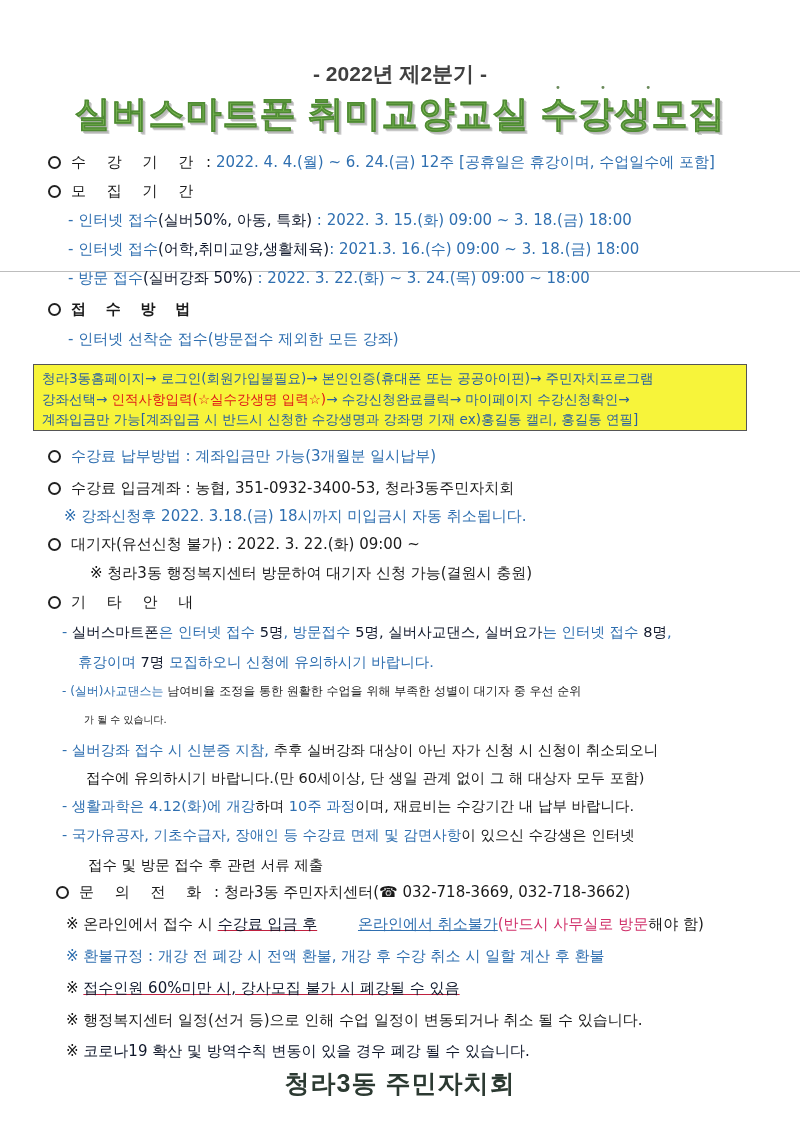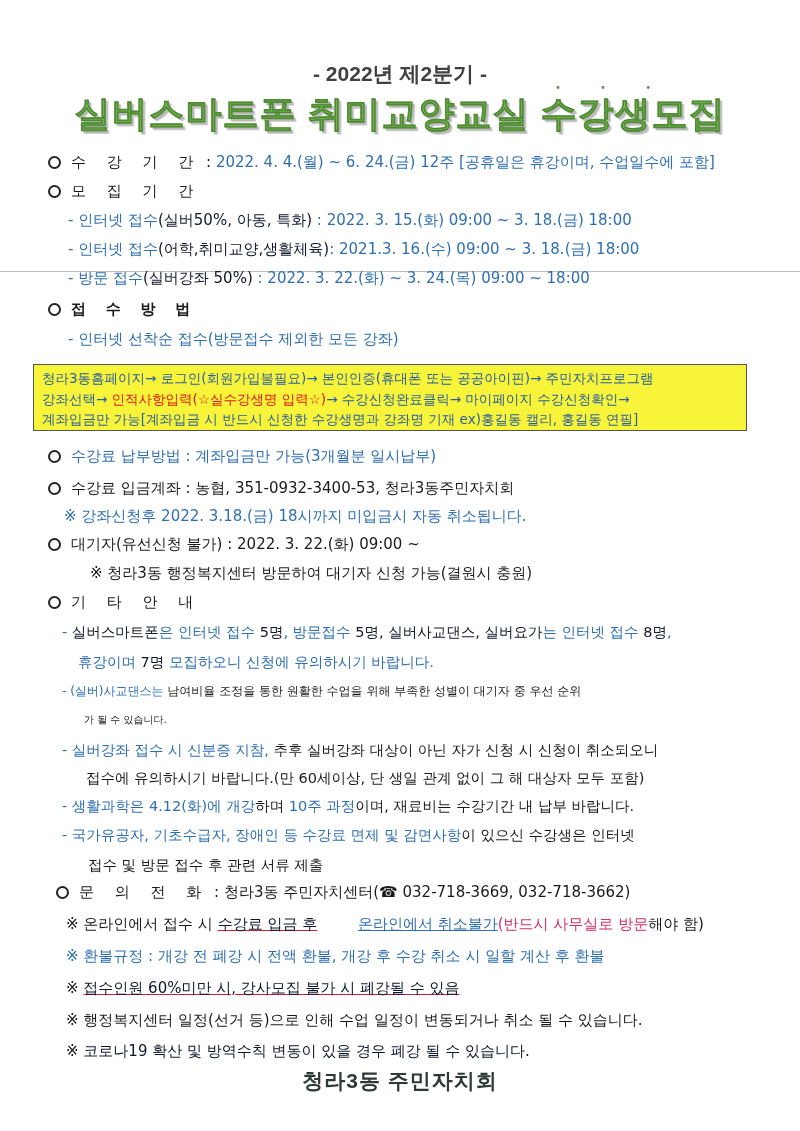--- a/index.html
+++ b/index.html
@@ -32,21 +32,21 @@
     .yellow-box {
       left: 33px; top: 364px; width: 714px; height: 67px; background: #f7f43a;
       border: 1.5px solid #555; box-sizing: border-box; padding: 3px 8px;
       font-size: 13.5px; line-height: 20.5px; color: #2a5fa0;
     }
     .yellow-box div { white-space: nowrap; }
     .u-red { text-decoration: underline; text-decoration-color: #c0203f; }
     .u-blue { text-decoration: underline; text-decoration-color: #2f6fb0; margin-left: 36px; }
     .footer {
       left: 0; width: 800px; top: 1067px; text-align: center;
-      font-family: "Liberation Sans", sans-serif; font-weight: bold; font-size: 21px; color: #2c3a32;
+      font-family: "Liberation Sans", sans-serif; font-weight: bold; font-size: 25px; color: #2c3a32;
       letter-spacing: 1px;
     }
     .dots { left: 555px; top: 82px; font-size: 10px; color: #6a8a5a; letter-spacing: 18px; }
   </style>
 </head>
 <body>
 
 <div class="abs subtitle">- 2022년 제2분기 -</div>
 <div class="abs dots">• • •</div>
 <div class="abs title">실버스마트폰 취미교양교실 수강생모집</div>

